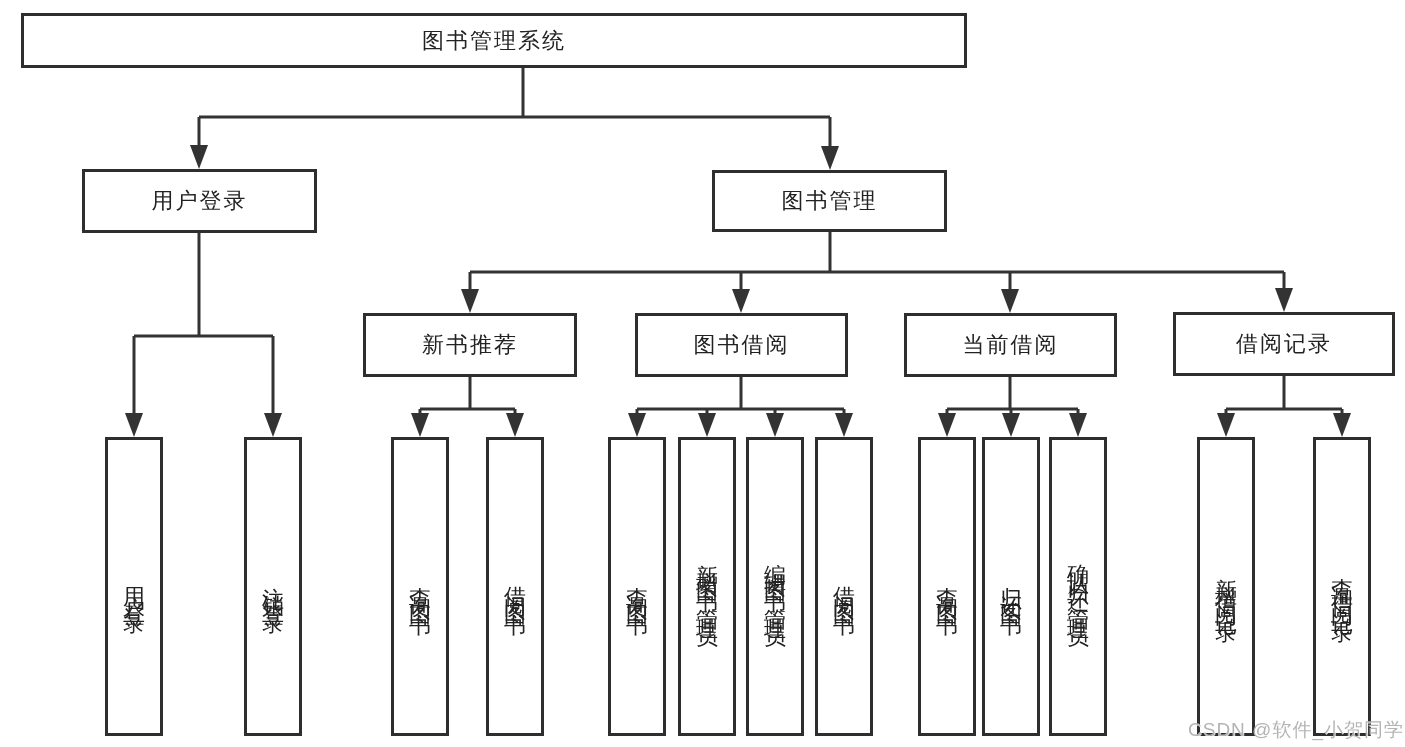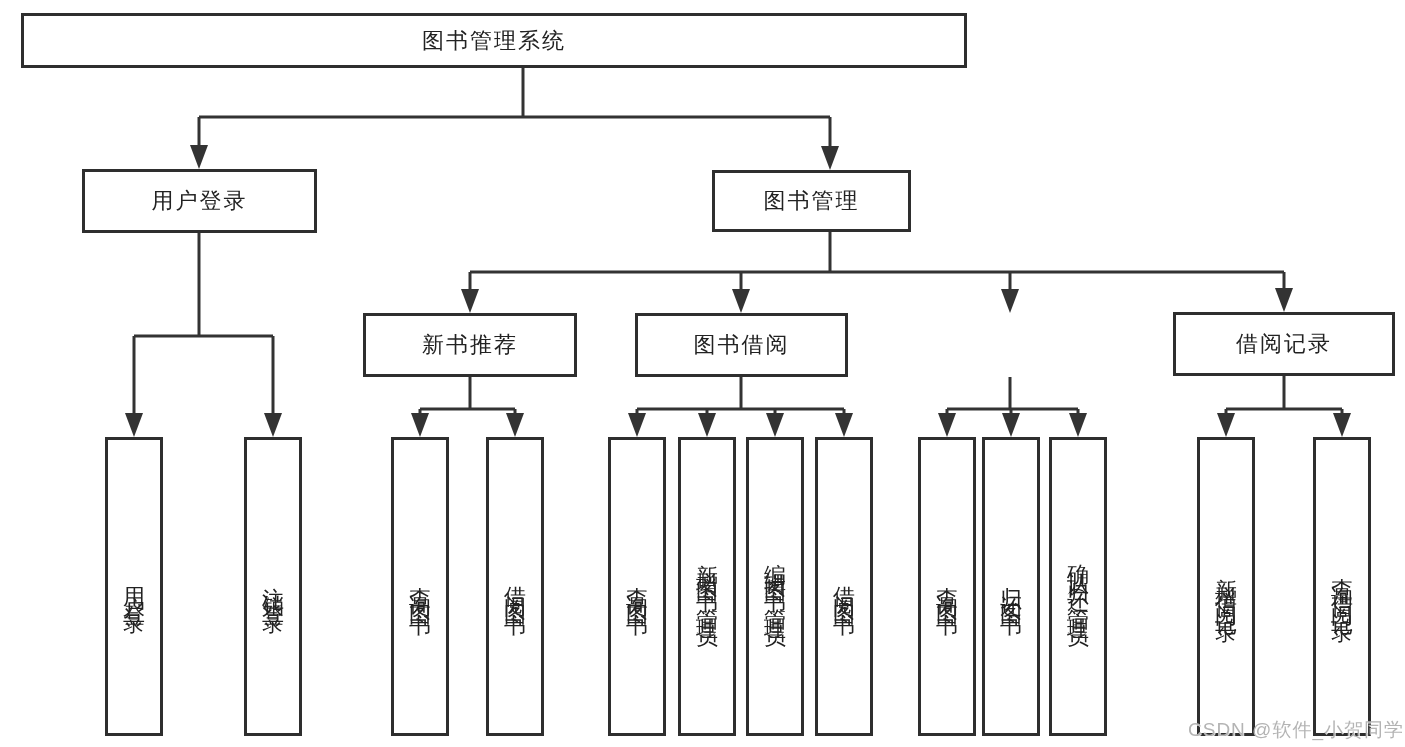--- a/index.html
+++ b/index.html
@@ -110,24 +110,25 @@
     <line x1="1226" y1="409" x2="1342" y2="409"></line>
     <line x1="1226" y1="409" x2="1226" y2="419"></line>
     <polygon points="1217,413 1235,413 1226,437"></polygon>
     <line x1="1342" y1="409" x2="1342" y2="419"></line>
     <polygon points="1333,413 1351,413 1342,437"></polygon>
   </svg>
 
   <div class="box" style="left:21px;top:13px;width:946px;height:55px">图书管理系统</div>
 
   <div class="box" style="left:82px;top:169px;width:235px;height:64px">用户登录</div>
-  <div class="box" style="left:712px;top:170px;width:199px;height:62px">图书管理</div>
+  <div class="box" style="left:712px;top:170px;width:235px;height:62px">图书管理</div>
 
   <div class="box" style="left:363px;top:313px;width:214px;height:64px">新书推荐</div>
   <div class="box" style="left:635px;top:313px;width:213px;height:64px">图书借阅</div>
+  <div class="box" style="left:904px;top:313px;width:213px;height:64px">当前借阅</div>
   <div class="box" style="left:1173px;top:312px;width:222px;height:64px">借阅记录</div>
 
   <div class="vbox" style="left:105px">
     <span class="vtext">用户登录</span>
   </div>
   <div class="vbox" style="left:244px">
     <span class="vtext">注销登录</span>
   </div>
 
   <div class="vbox" style="left:391px">

